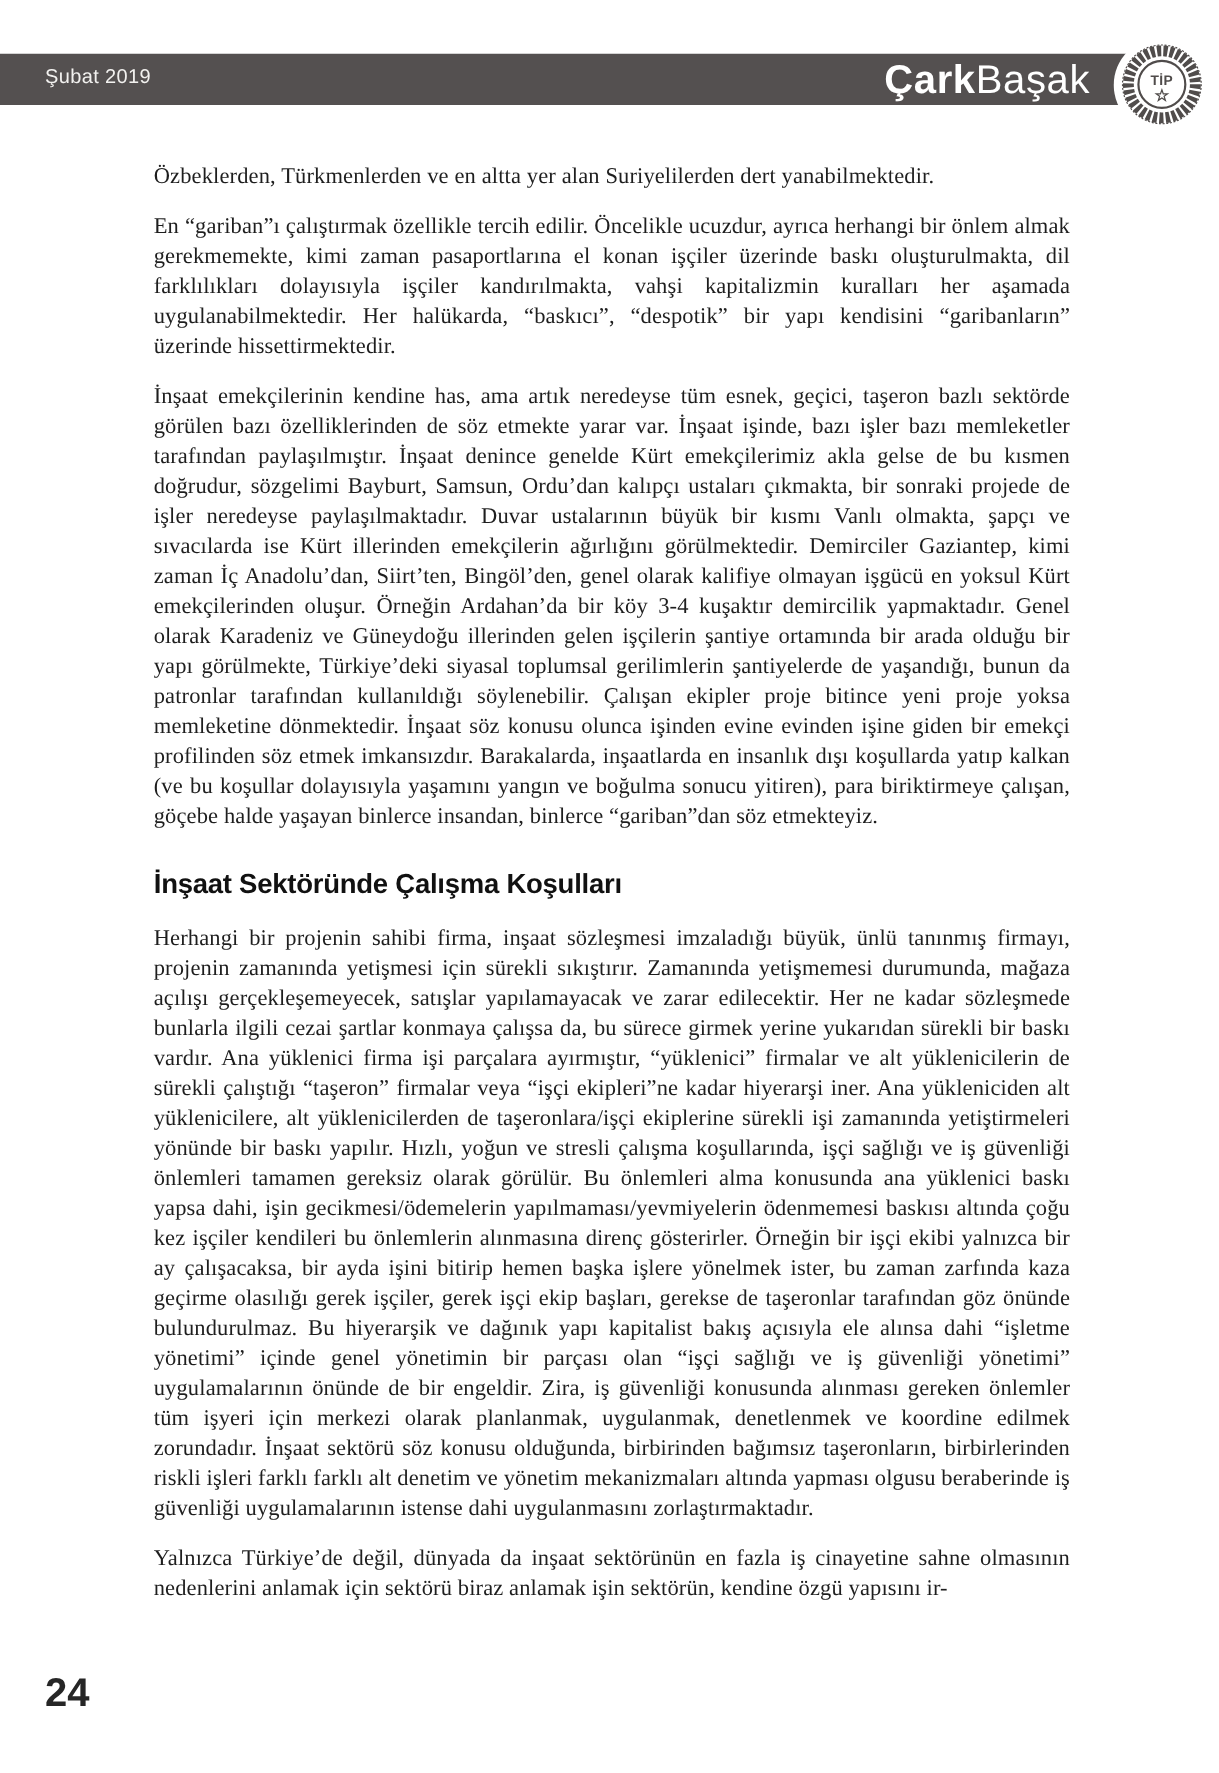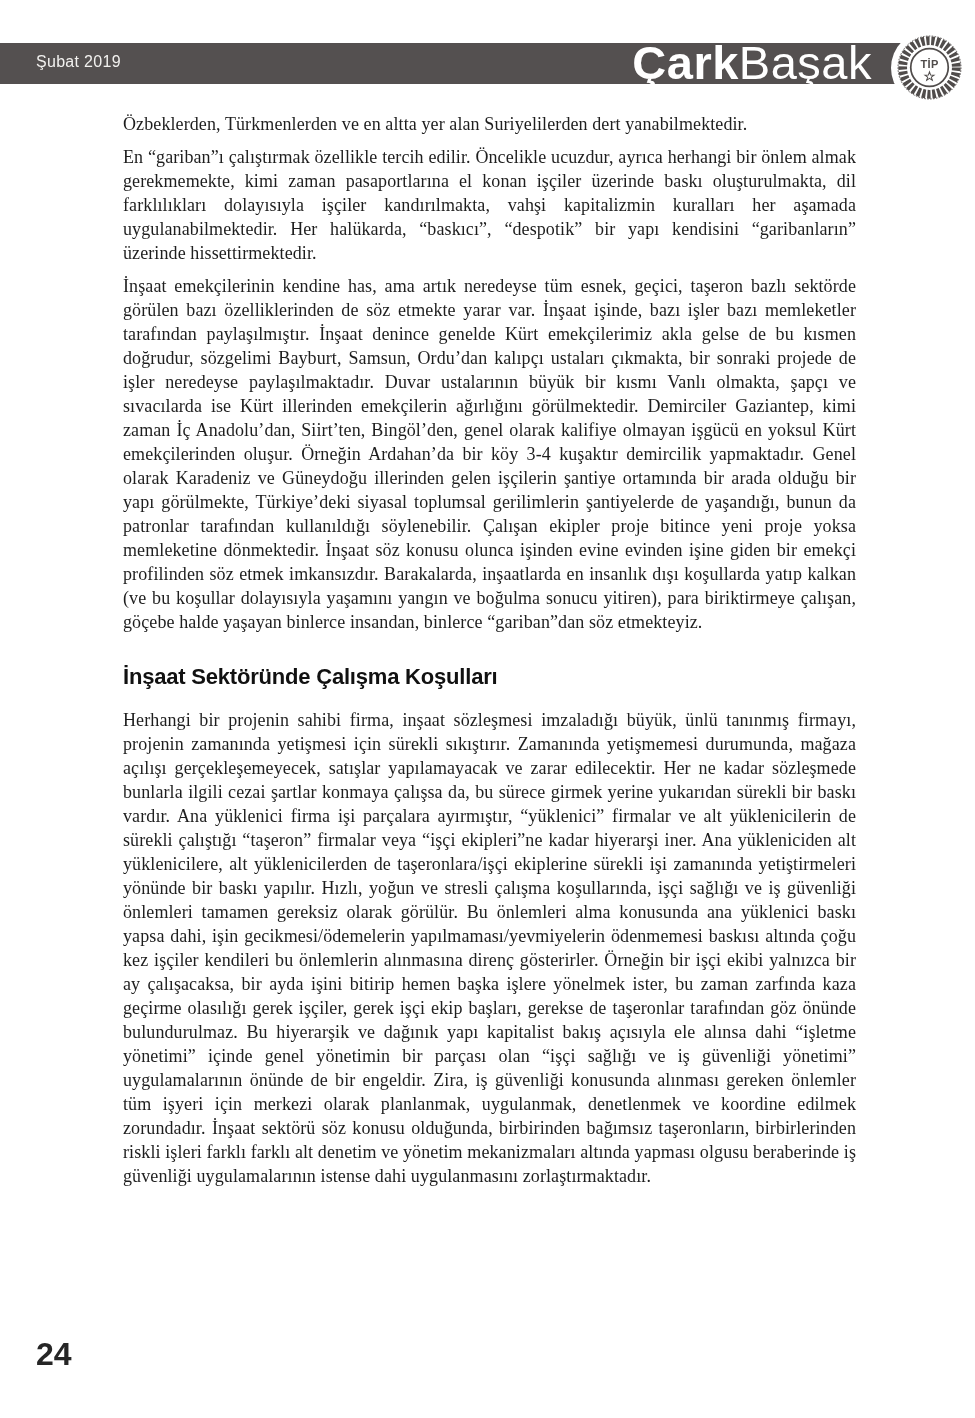--- a/index.html
+++ b/index.html
@@ -36,21 +36,21 @@
     font-size: 16px;
     font-weight: 400;
     color: #f2f1ef;
     letter-spacing: 0.3px;
   }
   .masthead {
     position: absolute;
     right: 36px;
     top: -3px;
     font-family: "Liberation Sans", sans-serif;
-    font-size: 47px;
+    font-size: 32px;
     color: #ffffff;
     white-space: nowrap;
     line-height: 46px;
   }
   .mh-bold   { font-weight: 700; letter-spacing: 0.5px; }
   .mh-light  { font-weight: 400; letter-spacing: 0.5px; }
   
   .logo-halo {
     position: absolute;
     left: 891px;
@@ -69,21 +69,21 @@
   }
   
   .body {
     position: absolute;
     left: 123px;
     top: 112px;
     width: 733px;
     color: #1e1e1e;
   }
   .body p {
-    margin: 0 0 9px 0;
+    margin: 16px 0 9px 0;
     font-size: 18px;
     line-height: 24px;
     text-align: justify;
     letter-spacing: 0.1px;
   }
   .body h2 {
     margin: 28px 0 16px 0;
     font-family: "Liberation Sans", sans-serif;
     font-weight: 700;
     font-size: 22px;
@@ -126,17 +126,18 @@
 
     <path d="M50 56.5 L51.7 61.3 L56.7 61.4 L52.7 64.3 L54.2 69.1 L50 66.2 L45.8 69.1 L47.3 64.3 L43.3 61.4 L48.3 61.3 Z" fill="none" stroke="#504c4b" stroke-width="1.5"></path>
   </svg>
 
   <main class="body">
     <p>Özbeklerden, Türkmenlerden ve en altta yer alan Suriyelilerden dert yanabilmektedir.</p>
     <p>En “gariban”ı çalıştırmak özellikle tercih edilir. Öncelikle ucuzdur, ayrıca herhangi bir önlem almak gerekmemekte, kimi zaman pasaportlarına el konan işçiler üzerinde baskı oluşturulmakta, dil farklılıkları dolayısıyla işçiler kandırılmakta, vahşi kapitalizmin kuralları her aşamada uygulanabilmektedir. Her halükarda, “baskıcı”, “despotik” bir yapı kendisini “garibanların” üzerinde hissettirmektedir.</p>
     <p>İnşaat emekçilerinin kendine has, ama artık neredeyse tüm esnek, geçici, taşeron bazlı sektörde görülen bazı özelliklerinden de söz etmekte yarar var. İnşaat işinde, bazı işler bazı memleketler tarafından paylaşılmıştır. İnşaat denince genelde Kürt emekçilerimiz akla gelse de bu kısmen doğrudur, sözgelimi Bayburt, Samsun, Ordu’dan kalıpçı ustaları çıkmakta, bir sonraki projede de işler neredeyse paylaşılmaktadır. Duvar ustalarının büyük bir kısmı Vanlı olmakta, şapçı ve sıvacılarda ise Kürt illerinden emekçilerin ağırlığını görülmektedir. Demirciler Gaziantep, kimi zaman İç Anadolu’dan, Siirt’ten, Bingöl’den, genel olarak kalifiye olmayan işgücü en yoksul Kürt emekçilerinden oluşur. Örneğin Ardahan’da bir köy 3-4 kuşaktır demircilik yapmaktadır. Genel olarak Karadeniz ve Güneydoğu illerinden gelen işçilerin şantiye ortamında bir arada olduğu bir yapı görülmekte, Türkiye’deki siyasal toplumsal gerilimlerin şantiyelerde de yaşandığı, bunun da patronlar tarafından kullanıldığı söylenebilir. Çalışan ekipler proje bitince yeni proje yoksa memleketine dönmektedir. İnşaat söz konusu olunca işinden evine evinden işine giden bir emekçi profilinden söz etmek imkansızdır. Barakalarda, inşaatlarda en insanlık dışı koşullarda yatıp kalkan (ve bu koşullar dolayısıyla yaşamını yangın ve boğulma sonucu yitiren), para biriktirmeye çalışan, göçebe halde yaşayan binlerce insandan, binlerce “gariban”dan söz etmekteyiz.</p>
     <h2>İnşaat Sektöründe Çalışma Koşulları</h2>
     <p>Herhangi bir projenin sahibi firma, inşaat sözleşmesi imzaladığı büyük, ünlü tanınmış firmayı, projenin zamanında yetişmesi için sürekli sıkıştırır. Zamanında yetişmemesi durumunda, mağaza açılışı gerçekleşemeyecek, satışlar yapılamayacak ve zarar edilecektir. Her ne kadar sözleşmede bunlarla ilgili cezai şartlar konmaya çalışsa da, bu sürece girmek yerine yukarıdan sürekli bir baskı vardır. Ana yüklenici firma işi parçalara ayırmıştır, “yüklenici” firmalar ve alt yüklenicilerin de sürekli çalıştığı “taşeron” firmalar veya “işçi ekipleri”ne kadar hiyerarşi iner. Ana yükleniciden alt yüklenicilere, alt yüklenicilerden de taşeronlara/işçi ekiplerine sürekli işi zamanında yetiştirmeleri yönünde bir baskı yapılır. Hızlı, yoğun ve stresli çalışma koşullarında, işçi sağlığı ve iş güvenliği önlemleri tamamen gereksiz olarak görülür. Bu önlemleri alma konusunda ana yüklenici baskı yapsa dahi, işin gecikmesi/ödemelerin yapılmaması/yevmiyelerin ödenmemesi baskısı altında çoğu kez işçiler kendileri bu önlemlerin alınmasına direnç gösterirler. Örneğin bir işçi ekibi yalnızca bir ay çalışacaksa, bir ayda işini bitirip hemen başka işlere yönelmek ister, bu zaman zarfında kaza geçirme olasılığı gerek işçiler, gerek işçi ekip başları, gerekse de taşeronlar tarafından göz önünde bulundurulmaz. Bu hiyerarşik ve dağınık yapı kapitalist bakış açısıyla ele alınsa dahi “işletme yönetimi” içinde genel yönetimin bir parçası olan “işçi sağlığı ve iş güvenliği yönetimi” uygulamalarının önünde de bir engeldir. Zira, iş güvenliği konusunda alınması gereken önlemler tüm işyeri için merkezi olarak planlanmak, uygulanmak, denetlenmek ve koordine edilmek zorundadır. İnşaat sektörü söz konusu olduğunda, birbirinden bağımsız taşeronların, birbirlerinden riskli işleri farklı farklı alt denetim ve yönetim mekanizmaları altında yapması olgusu beraberinde iş güvenliği uygulamalarının istense dahi uygulanmasını zorlaştırmaktadır.</p>
+    <p>Yalnızca Türkiye’de değil, dünyada da inşaat sektörünün en fazla iş cinayetine sahne olmasının nedenlerini anlamak için sektörü biraz anlamak işin sektörün, kendine özgü yapısını ir-</p>
   </main>
 
   <div class="pagenum">24</div>
 
 </div>
 
 </body></html>

